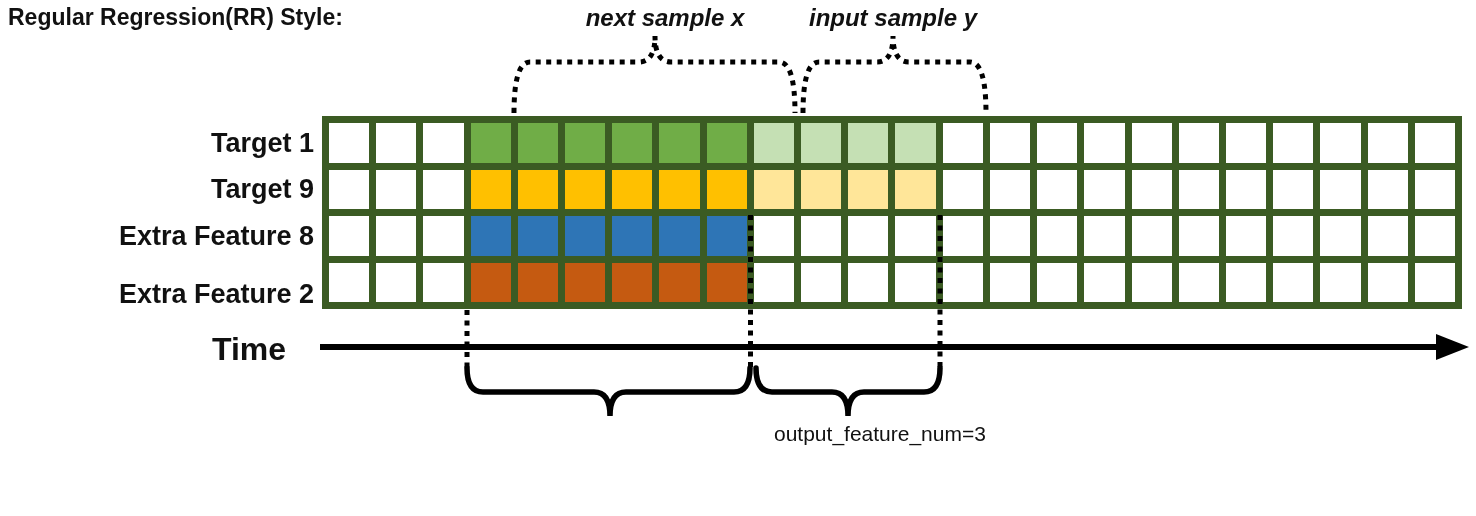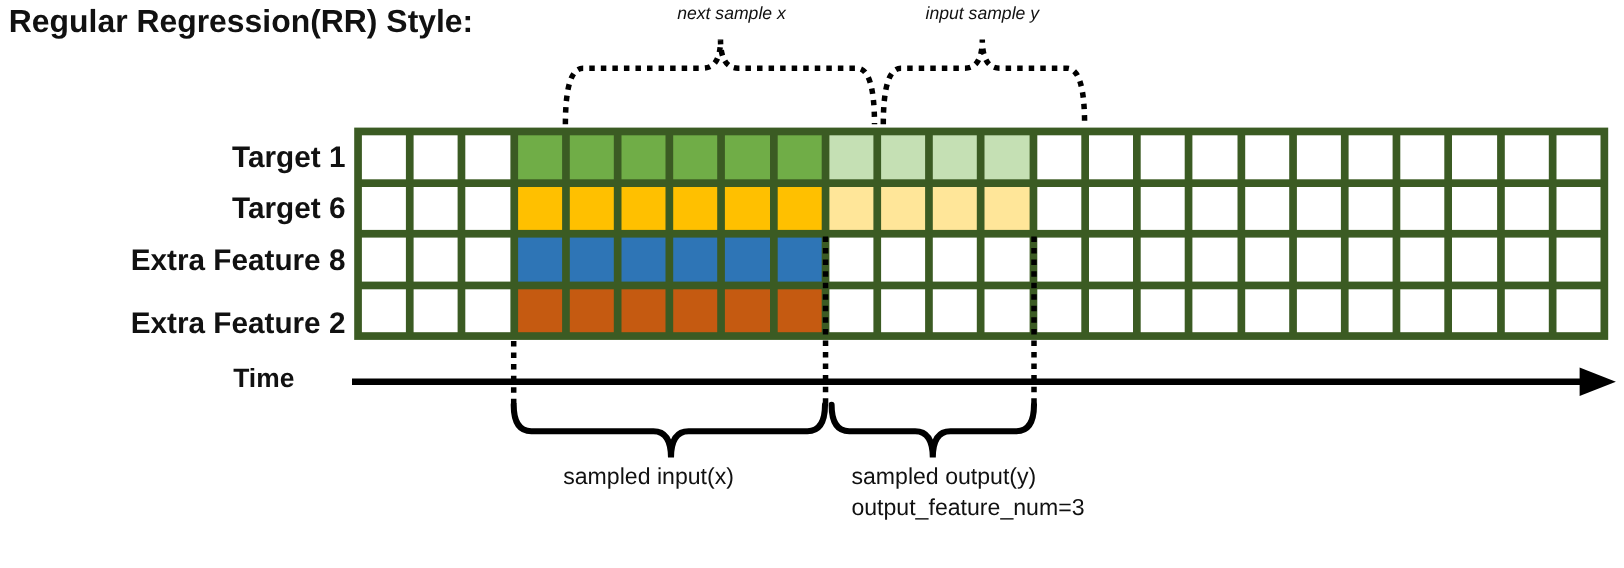--- a/index.html
+++ b/index.html
@@ -3,59 +3,59 @@
 <meta charset="utf-8">
 <style>
   html,body{margin:0;padding:0;}
   body{
     width:1476px;height:516px;position:relative;overflow:hidden;
     background:#ffffff;color:#111;
     font-family:"Liberation Sans",sans-serif;
   }
   .title{
     position:absolute;left:8px;top:4px;
-    font-size:29px;font-weight:bold;white-space:nowrap;
+    font-size:23px;font-weight:bold;white-space:nowrap;
   }
   .grid{
     position:absolute;left:322px;top:116px;width:1140px;height:193px;
     box-sizing:border-box;padding:7px;background:#3B5B23;
     display:grid;grid-template-columns:repeat(24,1fr);grid-template-rows:repeat(4,1fr);
     gap:7px;
   }
   .cell{width:100%;height:100%;}
   .row-label{
     position:absolute;left:0;width:314px;height:32px;line-height:32px;
     text-align:right;font-size:27px;font-weight:bold;white-space:nowrap;
   }
   .rl0{top:127px;} .rl1{top:173px;} .rl2{top:220px;} .rl3{top:266px;margin-top:12px;}
   .time-label{
     position:absolute;left:212px;top:331px;
-    font-size:24px;font-weight:bold;
+    font-size:32px;font-weight:bold;
   }
   .ns-label{
-    position:absolute;top:4px;font-size:16px;font-style:italic;font-weight:400;
+    position:absolute;top:4px;font-size:24px;font-style:italic;font-weight:700;
     text-align:center;white-space:nowrap;
   }
   .nsx{left:555px;width:220px;}
   .nsy{left:793px;width:200px;}
   .annot{
     position:absolute;top:420px;font-size:21px;line-height:28px;
     white-space:nowrap;
   }
   .annot-input{left:512px;}
   .annot-output{left:774px;}
   svg.overlay{position:absolute;left:0;top:0;pointer-events:none;}
 </style>
 </head>
 <body>
 
 <div class="title">Regular Regression(RR) Style:</div>
 
 <div class="row-label rl0">Target 1</div>
-<div class="row-label rl1">Target 6</div>
+<div class="row-label rl1">Target 9</div>
 <div class="row-label rl2">Extra Feature 8</div>
 <div class="row-label rl3">Extra Feature 2</div>
 
 <div class="grid" style="background: rgb(59, 91, 35);">
     <div class="cell" style="background: rgb(255, 255, 255);"></div>
     <div class="cell" style="background: rgb(255, 255, 255);"></div>
     <div class="cell" style="background: rgb(255, 255, 255);"></div>
     <div class="cell" style="background: rgb(112, 173, 71);"></div>
     <div class="cell" style="background: rgb(112, 173, 71);"></div>
     <div class="cell" style="background: rgb(112, 173, 71);"></div>
@@ -170,19 +170,17 @@
 
   <path d="M756,368 Q756,392 772,392 L832,392 Q848,392 848,416 Q848,392 864,392 L924,392 Q940,392 940,368" fill="none" stroke="#000" stroke-width="5.5" stroke-linecap="round"></path>
 </svg>
 
 <div class="time-label">Time</div>
 
 <div class="ns-label nsx">next sample x</div>
 <div class="ns-label nsy">input sample y</div>
 
 <div class="annot annot-input">
-  <div>sampled input(x)</div>
 </div>
 
 <div class="annot annot-output">
-  <div>sampled output(y)</div>
   <div>output_feature_num=3</div>
 </div>
 
 </body></html>

